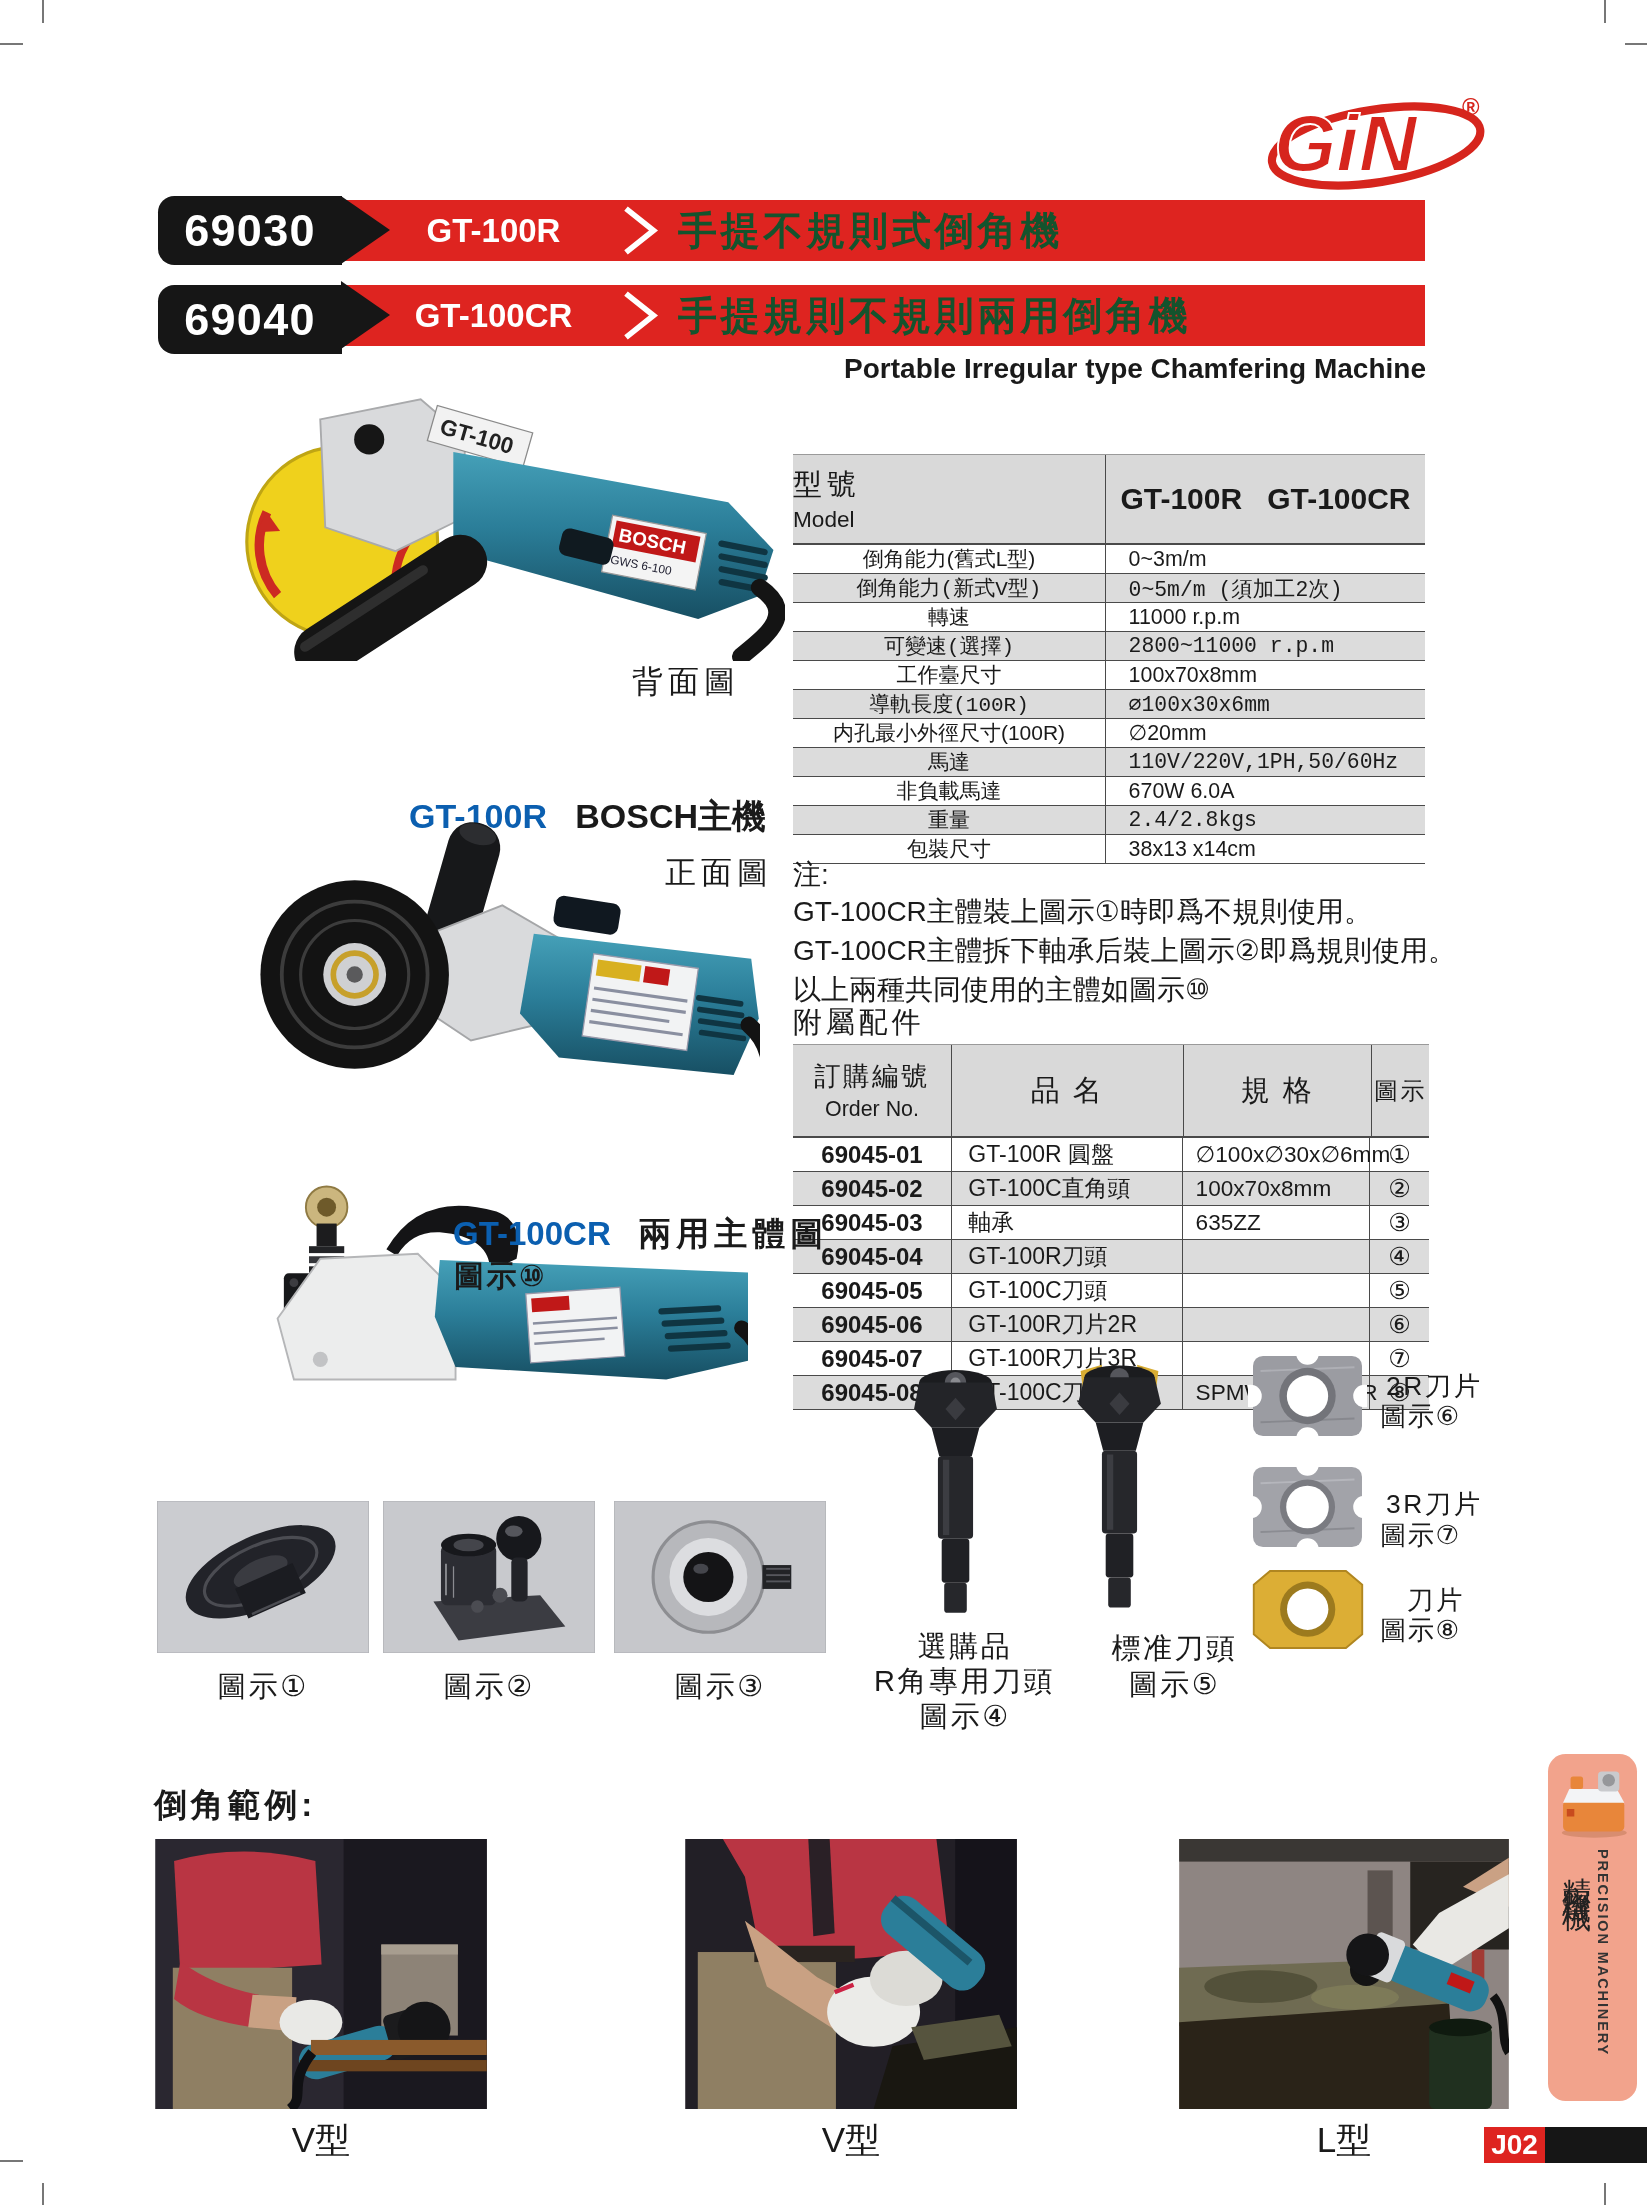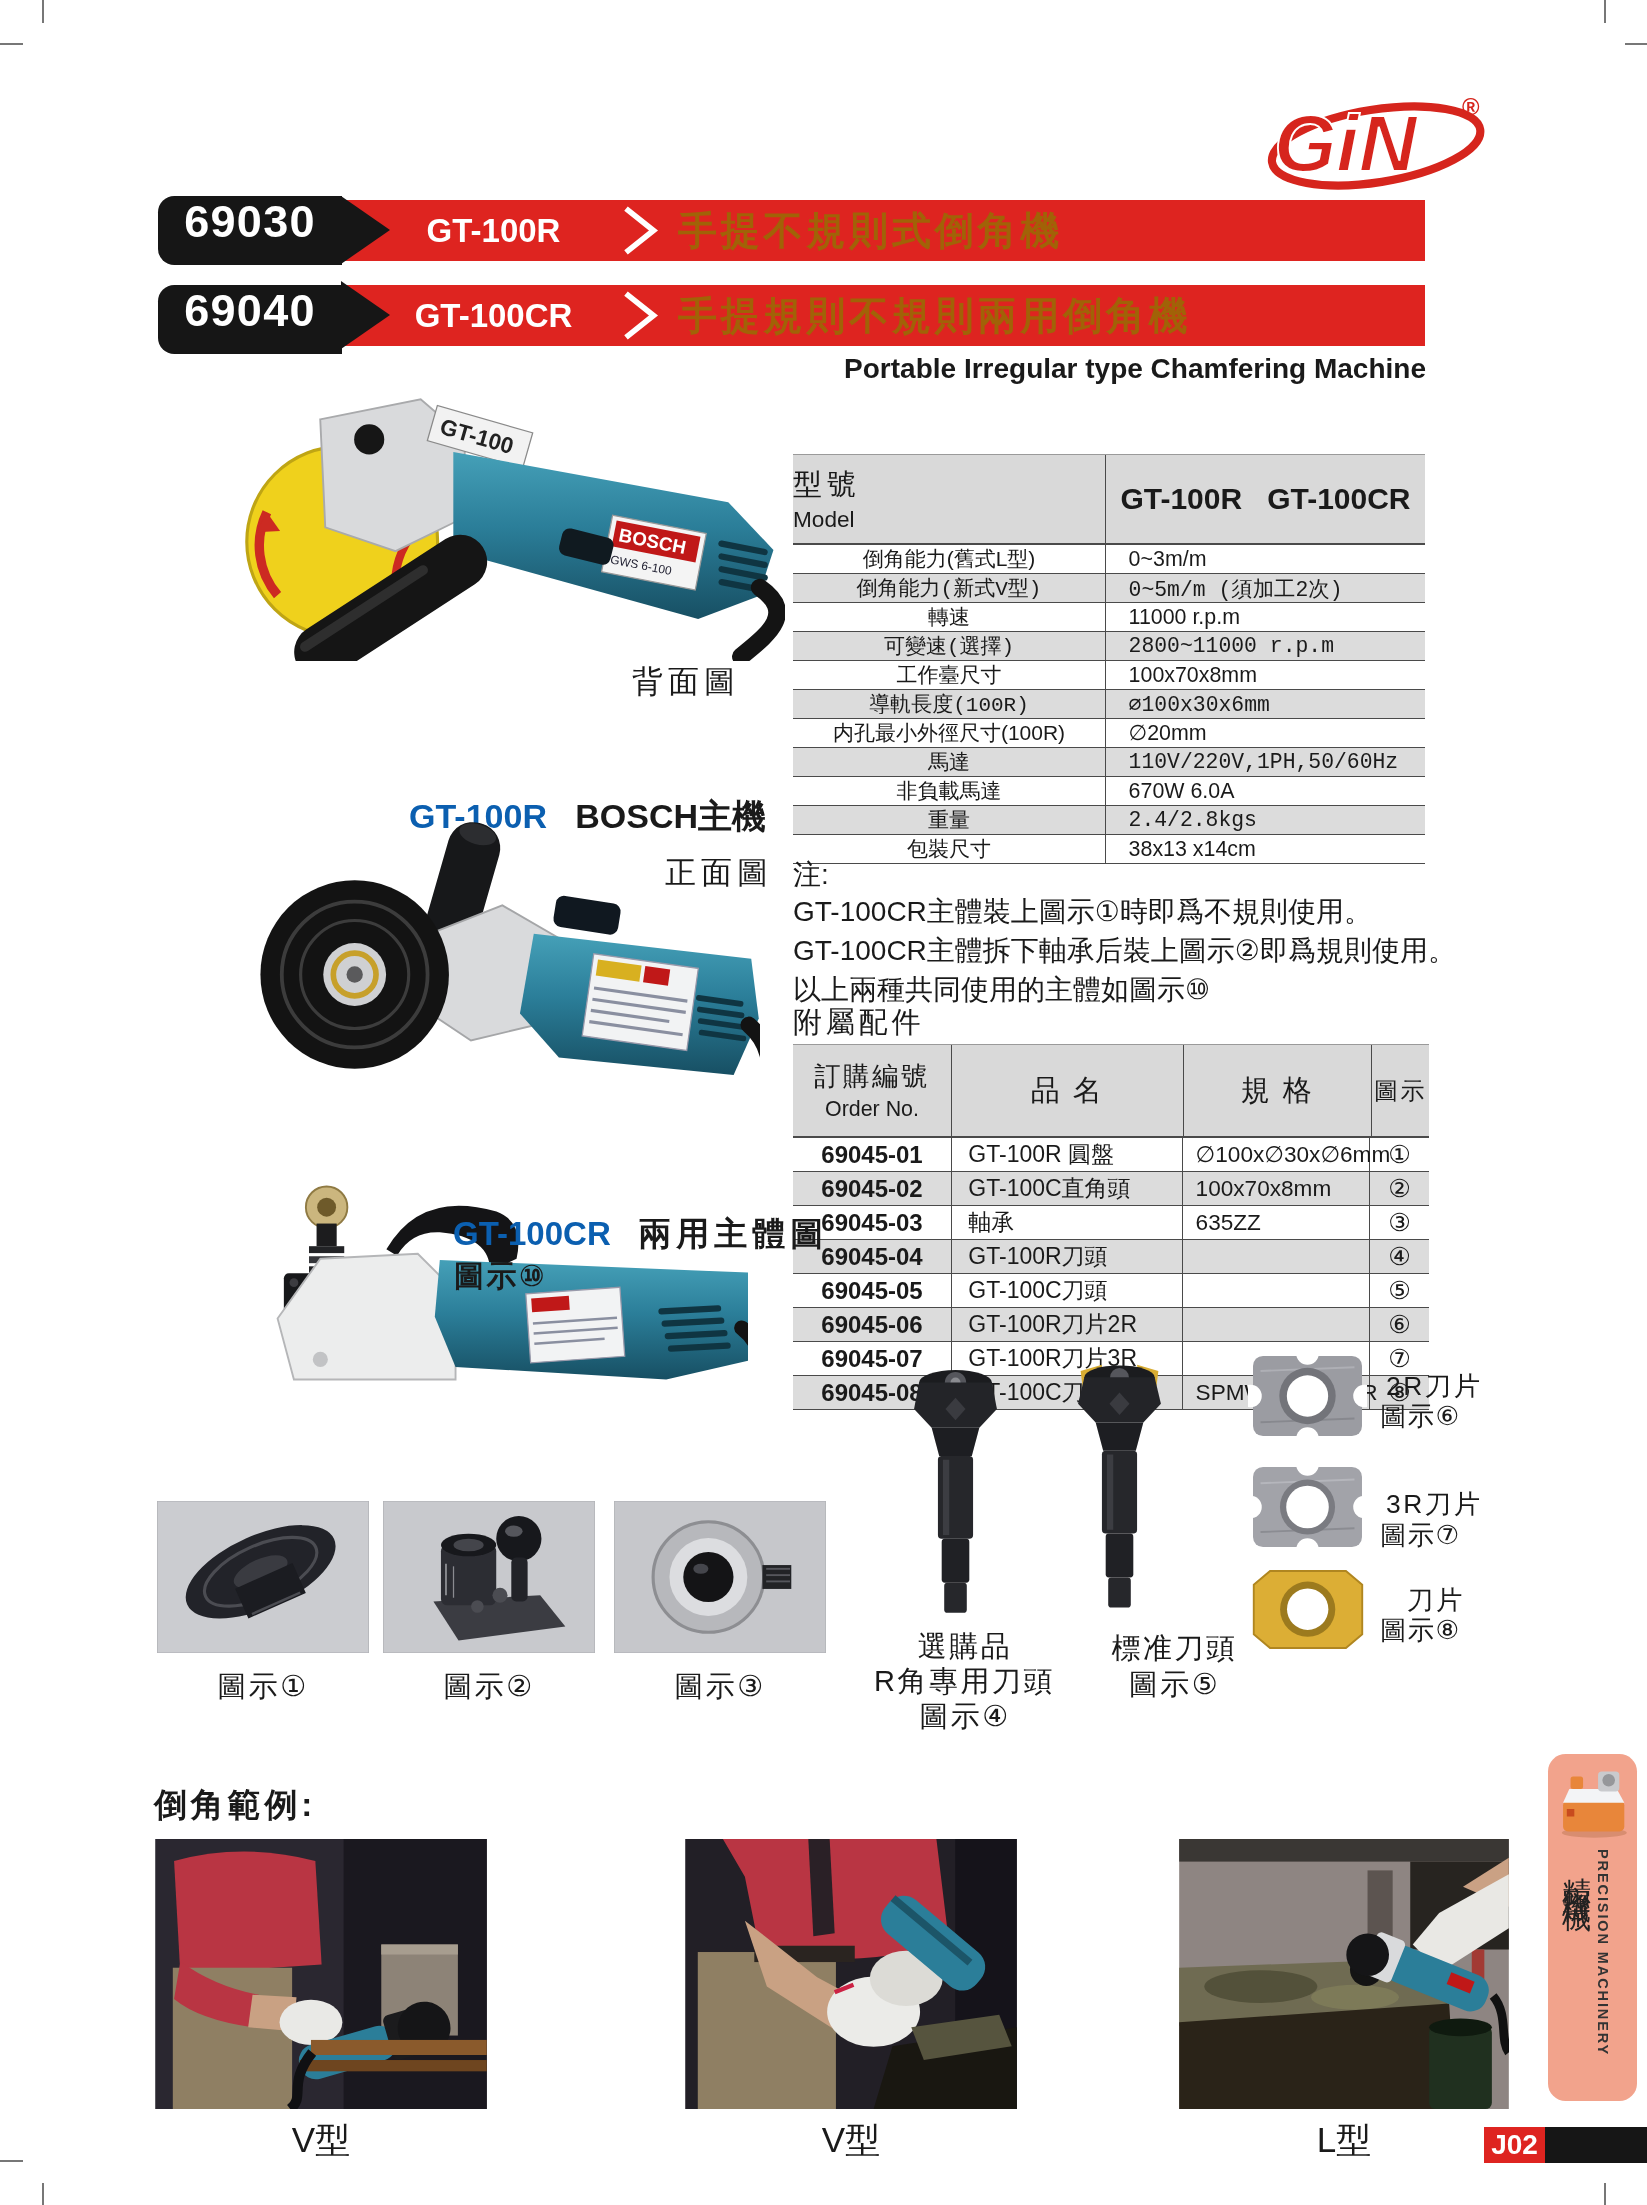--- a/index.html
+++ b/index.html
@@ -3,29 +3,29 @@
 <meta charset="utf-8">
 <style>
   html,body{margin:0;padding:0;background:#e9e9e9;}
   .page{position:relative;width:1648px;height:2205px;background:#ffffff;margin:0 auto;
         font-family:"Liberation Sans","DejaVu Sans",sans-serif;color:#1a1a1a;overflow:hidden;}
   .abs{position:absolute;}
   .cm{position:absolute;background:#777;}
   
   .redbar{position:absolute;left:314px;width:1111px;height:61px;background:#de2420;}
   .codebox{position:absolute;left:158px;width:184px;height:69px;background:#161616;
-           border-radius:16.3px 0 0 16.3px;display:flex;align-items:flex-start;justify-content:center;}
+           border-radius:16.3px 0 0 16.3px;display:flex;align-items:center;justify-content:center;}
   .codetip{position:absolute;left:341px;width:0;height:0;
            border-top:34px solid transparent;border-bottom:34px solid transparent;
            border-left:49px solid #161616;}
   .codetxt{color:#fff;font-size:45px;font-weight:700;letter-spacing:1.3px;}
   .modeltxt{position:absolute;left:390px;width:207px;height:61px;display:flex;align-items:center;
             justify-content:center;color:#fff;font-size:33px;font-weight:700;}
   .bartitle{position:absolute;left:678px;height:61px;display:flex;align-items:center;
-            color:#a16207;font-size:39px;font-weight:700;letter-spacing:3.8px;}
+            color:#14532d;font-size:39px;font-weight:700;letter-spacing:3.8px;}
   .chev{position:absolute;left:621px;}
   
   .spec{position:absolute;left:793px;top:454px;width:632px;border-top:1.3px solid #9a9a9a;font-size:21px;}
   .spec-h{display:flex;height:88px;background:#d9d9d9;border-bottom:2.5px solid #4a4a4a;}
   .spec-h .c1{width:312px;border-right:1.3px solid #4a4a4a;display:flex;flex-direction:column;
               align-items:flex-start;justify-content:center;}
   .spec-h .c1 .zh{font-size:29px;letter-spacing:5px;}
   .spec-h .c1 .en{font-size:22.6px;margin-top:2.5px;}
   .spec-h .c2{flex:1;display:flex;align-items:center;justify-content:center;font-size:30px;
               font-weight:700;white-space:pre;}

